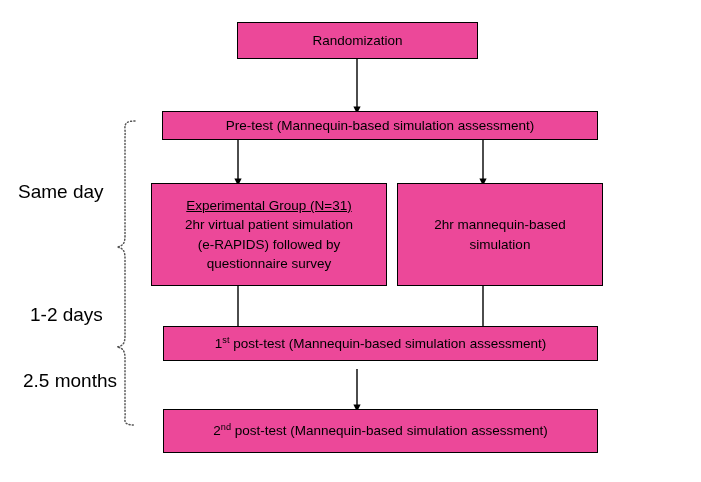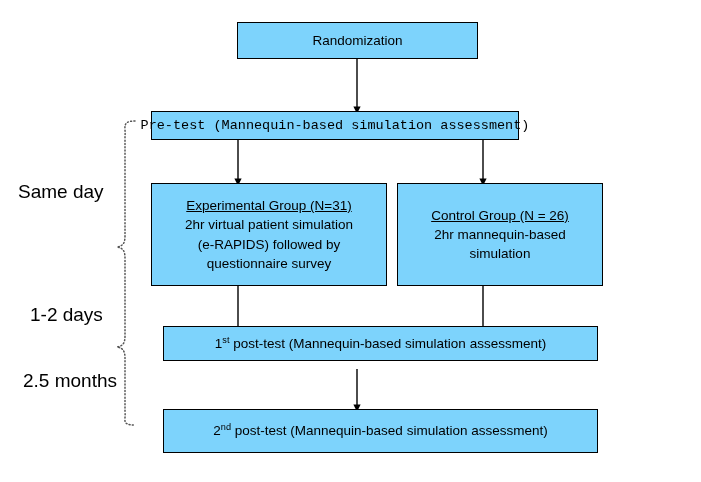--- a/index.html
+++ b/index.html
@@ -15,21 +15,21 @@
     position: relative;
     width: 701px;
     height: 482px;
     background: #ffffff;
     overflow: hidden;
   }
   .node {
     position: absolute;
     box-sizing: border-box;
     border: 1.4px solid #000000;
-    background: #7dd3fc;
+    background: #ec4899;
     display: flex;
     flex-direction: column;
     align-items: center;
     justify-content: center;
     text-align: center;
     font-size: 13.5px;
     line-height: 1.42;
     color: #000000;
   }
   .node .line { display: block; white-space: nowrap; }
@@ -93,33 +93,32 @@
   <div class="phase-label" style="left:18px; top:181px;">Same day</div>
 
   <div class="phase-label" style="left:30px; top:304px;">1-2 days</div>
 
   <div class="phase-label" style="left:23px; top:370px;">2.5 months</div>
 
   <div class="node" style="left:237px; top:22px; width:241px; height:37px;">
     <span class="line">Randomization</span>
   </div>
 
-  <div class="node" style="left:151px; top:111px; width:368px; height:29px;font-family:Liberation Mono, monospace;">
+  <div class="node" style="left:162px; top:111px; width:436px; height:29px;">
     <span class="line">Pre-test (Mannequin-based simulation assessment)</span>
   </div>
 
   <div class="node" style="left:151px; top:183px; width:236px; height:103px;">
     <span class="line underlined">Experimental Group (N=31)</span>
     <span class="line">2hr virtual patient simulation</span>
     <span class="line">(e-RAPIDS) followed by</span>
     <span class="line">questionnaire survey</span>
   </div>
 
   <div class="node" style="left:397px; top:183px; width:206px; height:103px;">
-    <span class="line underlined">Control Group (N = 26)</span>
     <span class="line">2hr mannequin-based</span>
     <span class="line">simulation</span>
   </div>
 
   <div class="node" style="left:163px; top:326px; width:435px; height:35px;">
     <span class="line"><span>1</span><sup>st</sup><span> post-test (Mannequin-based simulation assessment)</span></span>
   </div>
 
   <div class="node" style="left:163px; top:409px; width:435px; height:44px;">
     <span class="line"><span>2</span><sup>nd</sup><span> post-test (Mannequin-based simulation assessment)</span></span>

